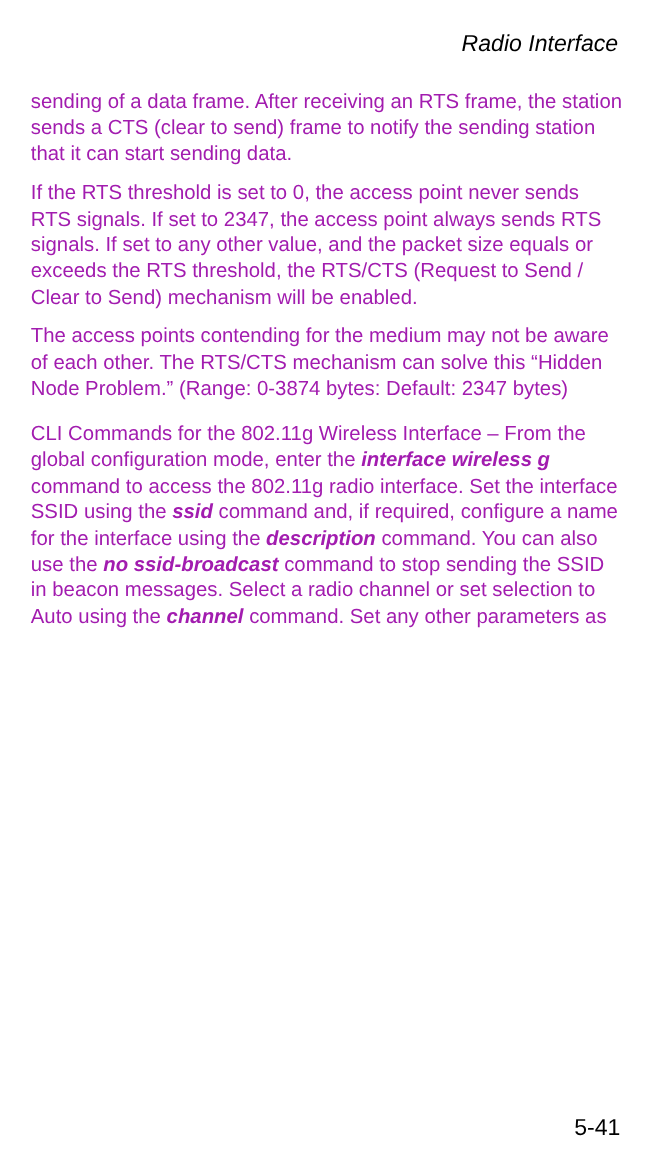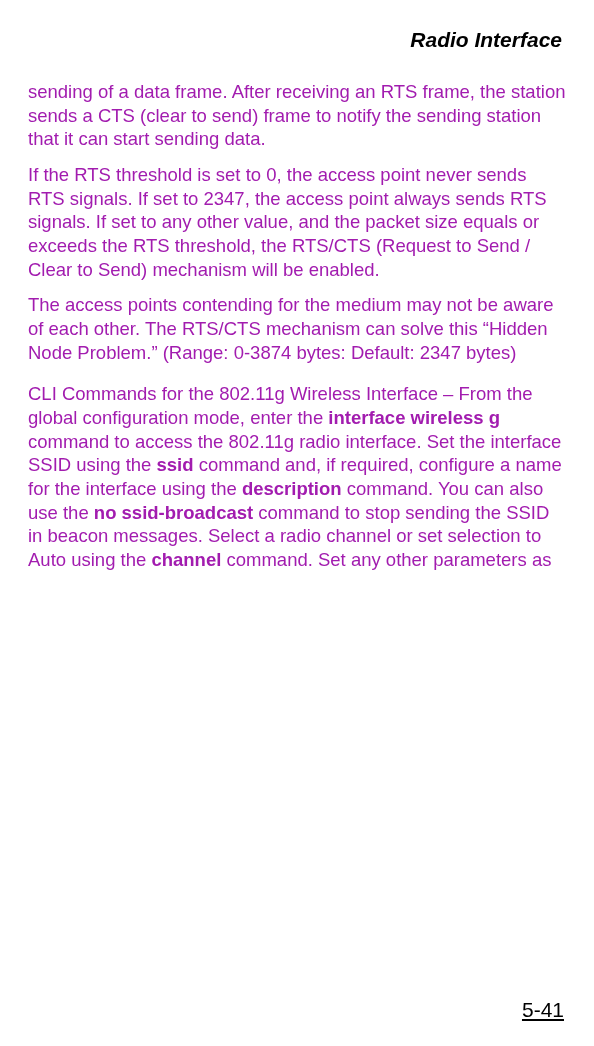--- a/index.html
+++ b/index.html
@@ -16,42 +16,41 @@
       position: relative;
       padding: 28px 28px 28px 28px;
     }
     .header {
       text-align: right;
       font-style: italic;
       font-size: 21px;
       color: #000;
       margin-bottom: 28px;
       padding-right: 4px;
-      font-weight: bold;
     }
     .paragraph {
       font-size: 18.5px;
       line-height: 1.28;
       color: #a21caf;
       margin-bottom: 12px;
       text-align: left;
     }
     .paragraph.spaced {
       margin-top: 18px;
     }
     .bold {
       font-weight: bold;
+      font-style: italic;
     }
     .page-number {
       position: absolute;
-      bottom: 24px;
+      bottom: 8px;
       right: 30px;
       font-size: 21px;
       color: #000;
-      text-decoration: underline;
     }
   </style>
 </head>
 <body>
 
 <div class="header">Radio Interface</div>
 
 <p class="paragraph">sending of a data frame. After receiving an RTS frame, the station sends a CTS (clear to send) frame to notify the sending station that it can start sending data.</p>
 
 <p class="paragraph">If the RTS threshold is set to 0, the access point never sends RTS signals. If set to 2347, the access point always sends RTS signals. If set to any other value, and the packet size equals or exceeds the RTS threshold, the RTS/CTS (Request to Send / Clear to Send) mechanism will be enabled.</p>

